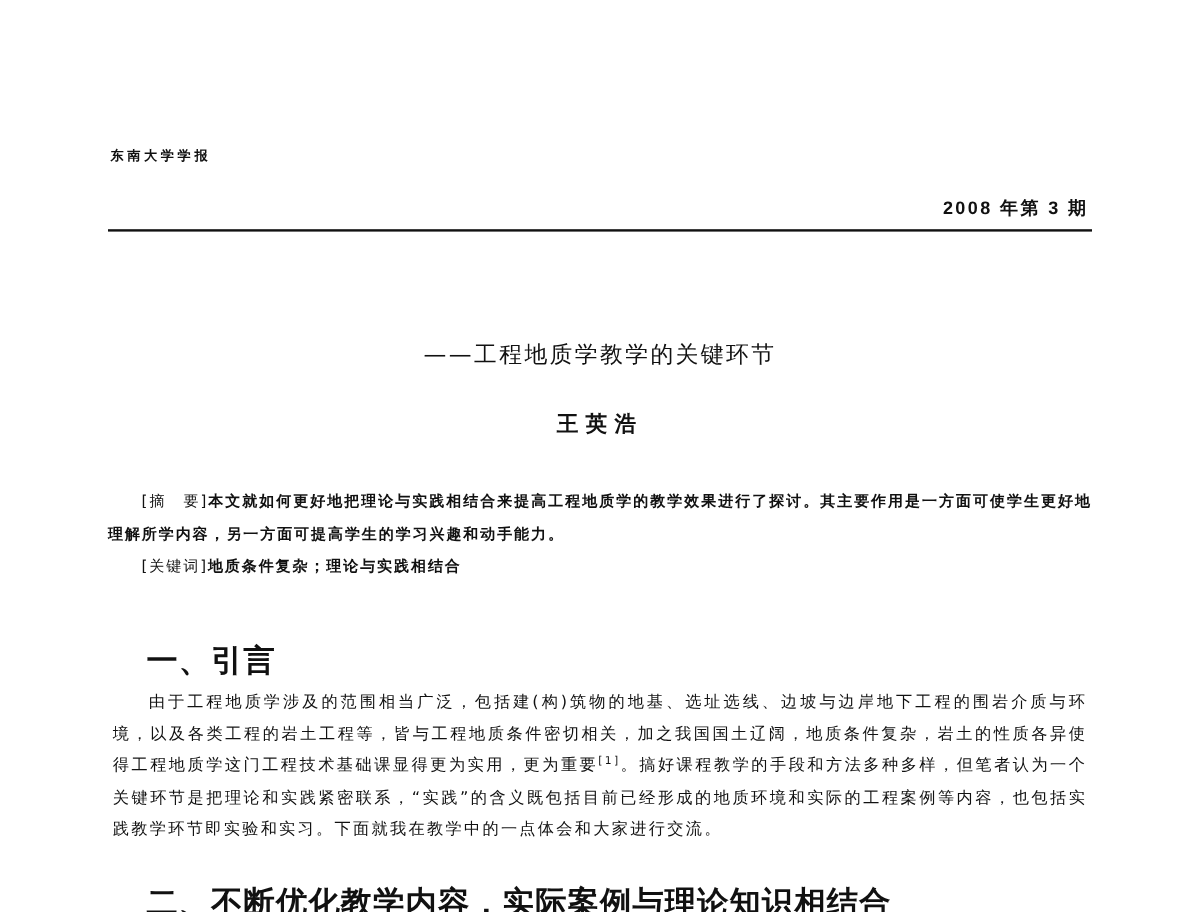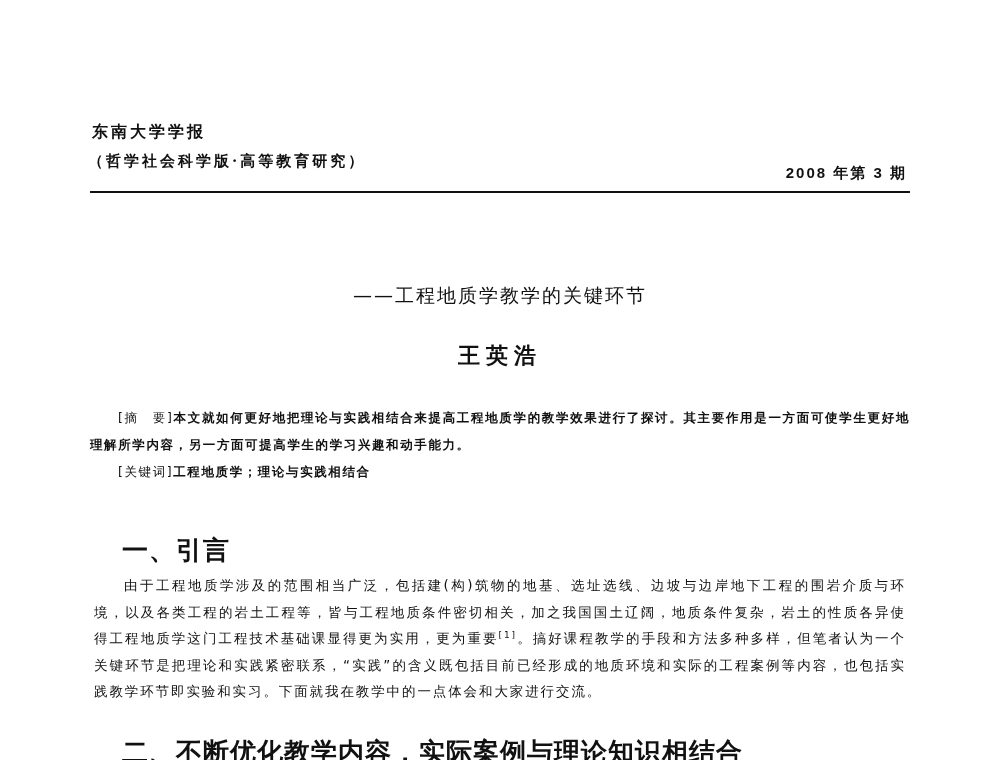--- a/index.html
+++ b/index.html
@@ -6,21 +6,21 @@
   body {
     width: 1000px; height: 760px; overflow: hidden;
     background: #ffffff; color: #111111;
     font-family: "DejaVu Serif", "Liberation Serif", serif;
     position: relative;
   }
   .page { position: absolute; left: 0; top: 0; width: 1000px; height: 760px; }
 
   .journal-name {
     position: absolute; left: 92px; top: 122px;
-    font-size: 16px; font-weight: bold; letter-spacing: 3px;
+    font-size: 11px; font-weight: bold; letter-spacing: 3px;
     font-family: "DejaVu Serif", serif;
   }
   .journal-edition {
     position: absolute; left: 88px; top: 152px;
     font-size: 15px; font-weight: bold; letter-spacing: 3px;
     font-family: "DejaVu Serif", serif;
   }
   .journal-issue {
     position: absolute; right: 93px; top: 164px;
     font-size: 15px; font-weight: bold; letter-spacing: 2px;
@@ -37,21 +37,21 @@
     font-size: 27px; letter-spacing: 4px;
   }
   .subtitle {
     position: absolute; left: 0; width: 1000px; top: 283px; text-align: center;
     font-family: "DejaVu Sans", sans-serif;
     font-size: 19px; letter-spacing: 2px;
   }
   .author {
     position: absolute; left: 0; width: 1000px; top: 341px; text-align: center;
     font-family: "DejaVu Serif", serif; font-weight: bold;
-    font-size: 22px; letter-spacing: 6px;
+    font-size: 18px; letter-spacing: 6px;
   }
 
   .abstract-block {
     position: absolute; left: 90px; top: 404px; width: 820px;
     font-size: 12.5px; font-weight: bold; line-height: 27px;
     font-family: "DejaVu Serif", serif; letter-spacing: 1.6px;
   }
   .abstract-para { margin: 0; text-indent: 28px; text-align: justify; text-align-last: left; }
   .keywords-para { margin: 0; text-indent: 28px; }
   .bracket-label { font-family: "DejaVu Sans", sans-serif; font-weight: normal; }
@@ -72,33 +72,32 @@
   }
   .body-text p { margin: 4px; text-indent: 30px; }
   .body-text sup { font-size: 9px; line-height: 0; }
 </style>
 </head>
 <body>
 
 <div class="page">
 
   <div class="journal-name">东南大学学报</div>
-  <div class="journal-edition">（哲学社会科学版·高等教育研究）</div>
   <div class="journal-issue">2008 年第 3 期</div>
   <div class="header-rule"></div>
 
   <div class="subtitle">——工程地质学教学的关键环节</div>
   <div class="author">王英浩</div>
 
   <div class="abstract-block">
     <p class="abstract-para">
       <span class="bracket-label">[摘　要]</span><span>本文就如何更好地把理论与实践相结合来提高工程地质学的教学效果进行了探讨。其主要作用是一方面可使学生更好地理解所学内容，另一方面可提高学生的学习兴趣和动手能力。</span>
     </p>
     <p class="keywords-para">
-      <span class="bracket-label">[关键词]</span><span>工程地质学；理论与实践相结合</span>
+      <span class="bracket-label">[关键词]</span><span>地质条件复杂；理论与实践相结合</span>
     </p>
   </div>
 
   <div class="section-heading sec1">一、引言</div>
 
   <div class="body-text">
     <p><span>由于工程地质学涉及的范围相当广泛，包括建(构)筑物的地基、选址选线、边坡与边岸地下工程的围岩介质与环境，以及各类工程的岩土工程等，皆与工程地质条件密切相关，加之我国国土辽阔，地质条件复杂，岩土的性质各异使得工程地质学这门工程技术基础课显得更为实用，更为重要</span><sup>[1]</sup><span>。搞好课程教学的手段和方法多种多样，但笔者认为一个关键环节是把理论和实践紧密联系，“实践”的含义既包括目前已经形成的地质环境和实际的工程案例等内容，也包括实践教学环节即实验和实习。下面就我在教学中的一点体会和大家进行交流。</span></p>
   </div>
 
   <div class="section-heading sec2">二、不断优化教学内容，实际案例与理论知识相结合</div>

